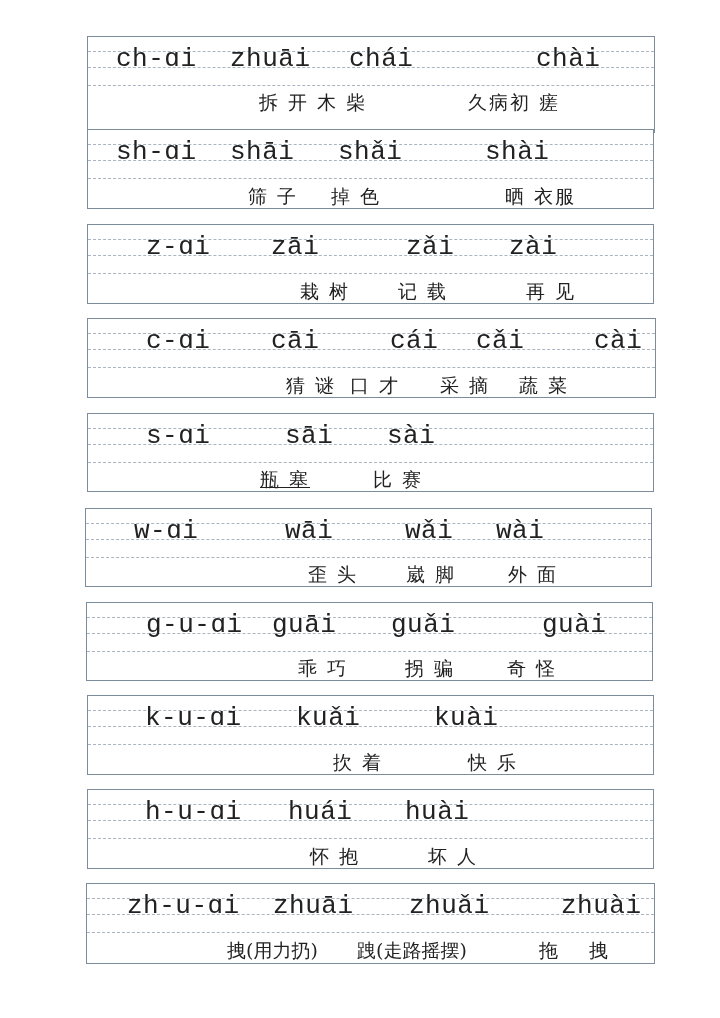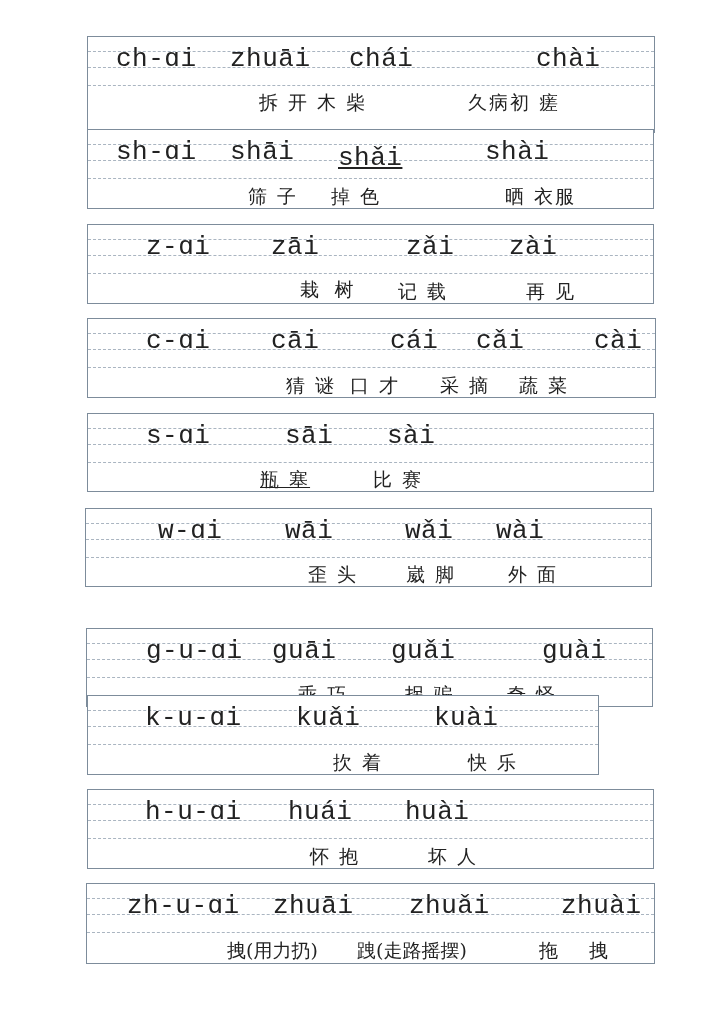--- a/index.html
+++ b/index.html
@@ -49,36 +49,36 @@
   <span class="hz" style="left:171px;top:55px;">拆 开 木 柴</span>
   <span class="hz" style="left:380px;top:55px;">久病初 瘥</span>
 </div>
 
 <div class="box" style="left:87px;top:129px;width:567px;height:80px;">
   <div class="dash" style="top:14px;"></div>
   <div class="dash" style="top:30px;"></div>
   <div class="dash" style="top:48px;"></div>
   <span class="py" style="left:28px;top:9px;">sh-ɑi</span>
   <span class="py" style="left:142px;top:9px;text-align:center;">shāi</span>
-  <span class="py" style="left:250px;top:15px;text-decoration:underline;">shǎi</span>
+  <span class="py" style="left:250px;top:9px;">shǎi</span>
   <span class="py" style="left:397px;top:9px;">shài</span>
   <span class="hz" style="left:160px;top:56px;">筛 子</span>
   <span class="hz" style="left:243px;top:56px;">掉 色</span>
   <span class="hz" style="left:417px;top:56px;">晒 衣服</span>
 </div>
 
 <div class="box" style="left:87px;top:224px;width:567px;height:80px;">
   <div class="dash" style="top:14px;"></div>
   <div class="dash" style="top:30px;"></div>
   <div class="dash" style="top:48px;"></div>
   <span class="py" style="left:58px;top:9px;">z-ɑi</span>
   <span class="py" style="left:183px;top:9px;">zāi</span>
   <span class="py" style="left:318px;top:9px;">zǎi</span>
   <span class="py" style="left:421px;top:9px;">zài</span>
-  <span class="hz" style="left:212px;top:56px;font-family:Liberation Mono, monospace;">栽 树</span>
+  <span class="hz" style="left:212px;top:56px;">栽 树</span>
   <span class="hz" style="left:310px;top:56px;">记 载</span>
   <span class="hz" style="left:438px;top:56px;">再 见</span>
 </div>
 
 <div class="box" style="left:87px;top:318px;width:569px;height:80px;">
   <div class="dash" style="top:14px;"></div>
   <div class="dash" style="top:30px;"></div>
   <div class="dash" style="top:48px;"></div>
   <span class="py" style="left:58px;top:9px;">c-ɑi</span>
   <span class="py" style="left:183px;top:9px;">cāi</span>
@@ -99,43 +99,43 @@
   <span class="py" style="left:197px;top:9px;">sāi</span>
   <span class="py" style="left:299px;top:9px;">sài</span>
   <span class="hz" style="left:172px;top:55px;text-decoration:underline;">瓶 塞</span>
   <span class="hz" style="left:285px;top:55px;">比 赛</span>
 </div>
 
 <div class="box" style="left:85px;top:508px;width:567px;height:79px;">
   <div class="dash" style="top:14px;"></div>
   <div class="dash" style="top:30px;"></div>
   <div class="dash" style="top:48px;"></div>
-  <span class="py" style="left:72px;top:9px;">w-ɑi</span>
+  <span class="py" style="left:48px;top:9px;">w-ɑi</span>
   <span class="py" style="left:199px;top:9px;">wāi</span>
   <span class="py" style="left:319px;top:9px;">wǎi</span>
   <span class="py" style="left:410px;top:9px;">wài</span>
   <span class="hz" style="left:222px;top:55px;">歪 头</span>
   <span class="hz" style="left:320px;top:55px;">崴 脚</span>
   <span class="hz" style="left:422px;top:55px;">外 面</span>
 </div>
 
-<div class="box" style="left:86px;top:602px;width:567px;height:79px;margin-top:26px;">
+<div class="box" style="left:86px;top:602px;width:567px;height:79px;">
   <div class="dash" style="top:14px;"></div>
   <div class="dash" style="top:30px;"></div>
   <div class="dash" style="top:48px;"></div>
   <span class="py" style="left:59px;top:9px;">g-u-ɑi</span>
   <span class="py" style="left:185px;top:9px;">guāi</span>
   <span class="py" style="left:304px;top:9px;">guǎi</span>
   <span class="py" style="left:455px;top:9px;">guài</span>
   <span class="hz" style="left:211px;top:55px;">乖 巧</span>
   <span class="hz" style="left:318px;top:55px;">拐 骗</span>
   <span class="hz" style="left:420px;top:55px;">奇 怪</span>
 </div>
 
-<div class="box" style="left:87px;top:695px;width:512px;height:80px;">
+<div class="box" style="left:87px;top:695px;width:567px;height:80px;">
   <div class="dash" style="top:14px;"></div>
   <div class="dash" style="top:30px;"></div>
   <div class="dash" style="top:48px;"></div>
   <span class="py" style="left:57px;top:9px;">k-u-ɑi</span>
   <span class="py" style="left:208px;top:9px;">kuǎi</span>
   <span class="py" style="left:346px;top:9px;">kuài</span>
   <span class="hz" style="left:245px;top:56px;">扻 着</span>
   <span class="hz" style="left:380px;top:56px;">快 乐</span>
 </div>
 

